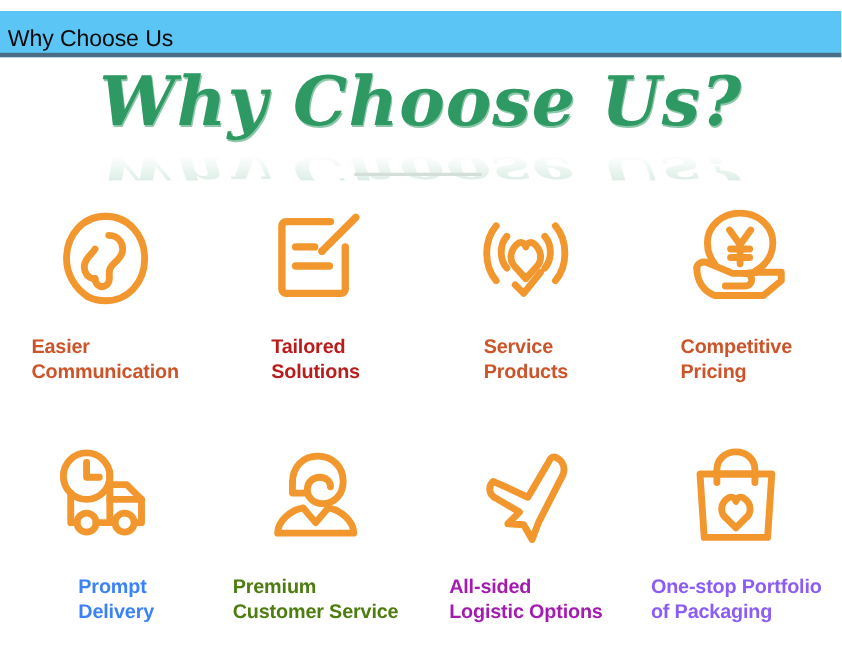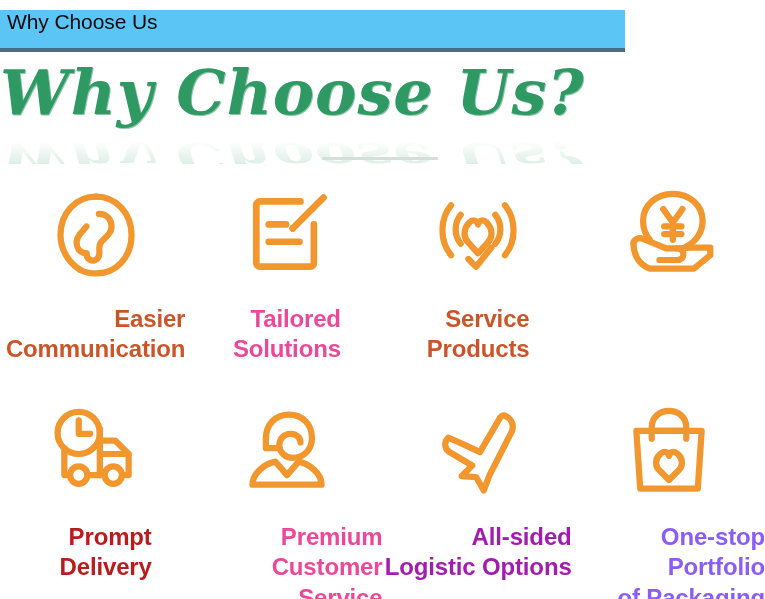--- a/index.html
+++ b/index.html
@@ -14,27 +14,27 @@
     overflow: hidden;
     font-family: "Liberation Sans", sans-serif;
     position: relative;
   }
 
   
   .title-banner {
     position: absolute;
     left: 0;
     top: 10px;
-    width: 625px;
+    width: 765px;
     height: 42px;
     background: #5BC5F5;
     border-bottom: 4px solid #0369a1;
     box-sizing: border-box;
     display: flex;
-    align-items: flex-start;
+    align-items: flex-end;
   }
   .title-banner .title-text {
     font-size: 21px;
     color: #0a0a0a;
     padding-left: 7px;
     letter-spacing: -0.1px;
     font-weight: 400;
     white-space: nowrap;
   }
 
@@ -46,20 +46,21 @@
     width: 765px;
     height: 543px;
     background: #ffffff;
   }
 
   
   .heading-wrap {
     position: relative;
     width: 765px;
     height: 108px;
+    text-align: center;
     overflow: hidden;
   }
   .script-heading {
     position: absolute;
     left: 0;
     right: 0;
     top: 6px;
     font-family: "DejaVu Serif", serif;
     font-style: italic;
     font-weight: bold;
@@ -124,24 +125,24 @@
     align-items: center;
     justify-content: center;
   }
   .feature-icon svg {
     display: block;
     width: 96px;
     height: 96px;
   }
   .feature-label {
     margin-top: 18px;
-    text-align: right;
+    text-align: left;
     font-family: "Liberation Sans", sans-serif;
     font-weight: bold;
-    font-size: 24px;
+    font-size: 18px;
     line-height: 1.27;
     color: #CC5429;
     white-space: pre-line;
     letter-spacing: -0.15px;
   }
   .row2 .feature-icon { margin-top: 2px; }
 </style>
 </head>
 <body>
 
@@ -175,21 +176,21 @@
     <div class="feature-cell">
       <div class="feature-icon">
         <svg viewBox="0 0 100 100" fill="none" stroke="#F2962E" stroke-width="7" stroke-linecap="round" stroke-linejoin="round">
           <path d="M64 14 H22 a4 4 0 0 0 -4 4 V78 a4 4 0 0 0 4 4 H74 a4 4 0 0 0 4 -4 V38"></path>
           <path d="M31 38 H49"></path>
           <path d="M31 56 H63"></path>
           <path d="M56 42 L88 10"></path>
           <path d="M56 42 L56 42"></path>
         </svg>
       </div>
-      <div class="feature-label" style="color: #ec4899;">Tailored
+      <div class="feature-label" style="color: #b91c1c;">Tailored
 Solutions</div>
     </div>
 
     <div class="feature-cell">
       <div class="feature-icon">
         <svg viewBox="0 0 100 100" fill="none" stroke="#F2962E" stroke-width="6.5" stroke-linecap="round" stroke-linejoin="round">
           <path d="M41 36 C35 42 34 51 40 57 L50 68 L60 57 C66 51 65 42 59 36 C55 32 51 34 50 38 C49 34 45 32 41 36"></path>
           <path d="M32 28 C25 36 25 50 32 58"></path>
           <path d="M68 28 C75 36 75 50 68 58"></path>
           <path d="M22 18 C10 32 10 56 22 70"></path>
@@ -206,49 +207,51 @@
         <svg viewBox="0 0 100 100" fill="none" stroke="#F2962E" stroke-width="6.5" stroke-linecap="round" stroke-linejoin="round">
           <path d="M30 54 C25 48 23 40 23 34 C23 18 37 6 54 6 C71 6 85 18 85 34 C85 46 78 56 68 61"></path>
           <path d="M44 22 L54 36 L64 22"></path>
           <path d="M54 36 V54"></path>
           <path d="M45 40 H63"></path>
           <path d="M45 48 H63"></path>
           <path d="M13 58 C13 54 18 51 23 53 L47 63 H58 C63 63 65 66 65 69 C65 72 63 75 58 75 H40"></path>
           <path d="M13 58 C13 70 19 80 30 84 H76 L93 70 V62 H72 L58 63"></path>
         </svg>
       </div>
+      <div class="feature-label" style="color: rgb(204, 84, 41);">Competitive
+Pricing</div>
     </div>
 
     <div class="feature-cell row2">
       <div class="feature-icon">
         <svg viewBox="0 0 100 100" fill="none" stroke="#F2962E" stroke-width="6.5" stroke-linecap="round" stroke-linejoin="round">
           <circle cx="32" cy="28" r="22"></circle>
           <path d="M32 15 V29 H44"></path>
           <path d="M17 44 V72 H23"></path>
           <path d="M41 72 H58"></path>
           <path d="M54 24 V72"></path>
           <path d="M54 36 H70 L84 50 V72 H78"></path>
           <path d="M54 50 H84"></path>
           <circle cx="32" cy="72" r="9"></circle>
           <circle cx="68" cy="72" r="9"></circle>
         </svg>
       </div>
-      <div class="feature-label" style="color: #b91c1c; margin-left: 20px;">Prompt
+      <div class="feature-label" style="color: #3b82f6; margin-left: 20px;">Prompt
 Delivery</div>
     </div>
 
     <div class="feature-cell row2">
       <div class="feature-icon">
         <svg viewBox="0 0 100 100" fill="none" stroke="#F2962E" stroke-width="6.5" stroke-linecap="round" stroke-linejoin="round">
           <path d="M28 34 C28 19 38 9 52 9 C66 9 76 19 76 33 C76 45 68 54 56 54 C48 54 42 48 42 41 C42 34 47 29 54 29 C60 29 64 33 64 38"></path>
           <path d="M28 34 V44 H39"></path>
           <path d="M14 82 C14 70 27 60 38 58 L50 72 L62 58 C73 60 86 70 86 82 Z"></path>
         </svg>
       </div>
-      <div class="feature-label" style="color: #ec4899;">Premium
+      <div class="feature-label" style="color: #4d7c0f;">Premium
 Customer Service</div>
     </div>
 
     <div class="feature-cell row2">
       <div class="feature-icon">
         <svg viewBox="0 0 100 100" fill="none" stroke="#F2962E" stroke-width="6.5" stroke-linecap="round" stroke-linejoin="round">
           <path d="M78 10 C85 13 88 20 85 27 L62 72 L56 88 L48 74 L33 73 L44 62 L22 49 C15 46 14 38 19 33 L35 40 L52 48 L72 14 C73 11 76 9 78 10 Z"></path>
         </svg>
       </div>
       <div class="feature-label" style="color: #a21caf;">All-sided

